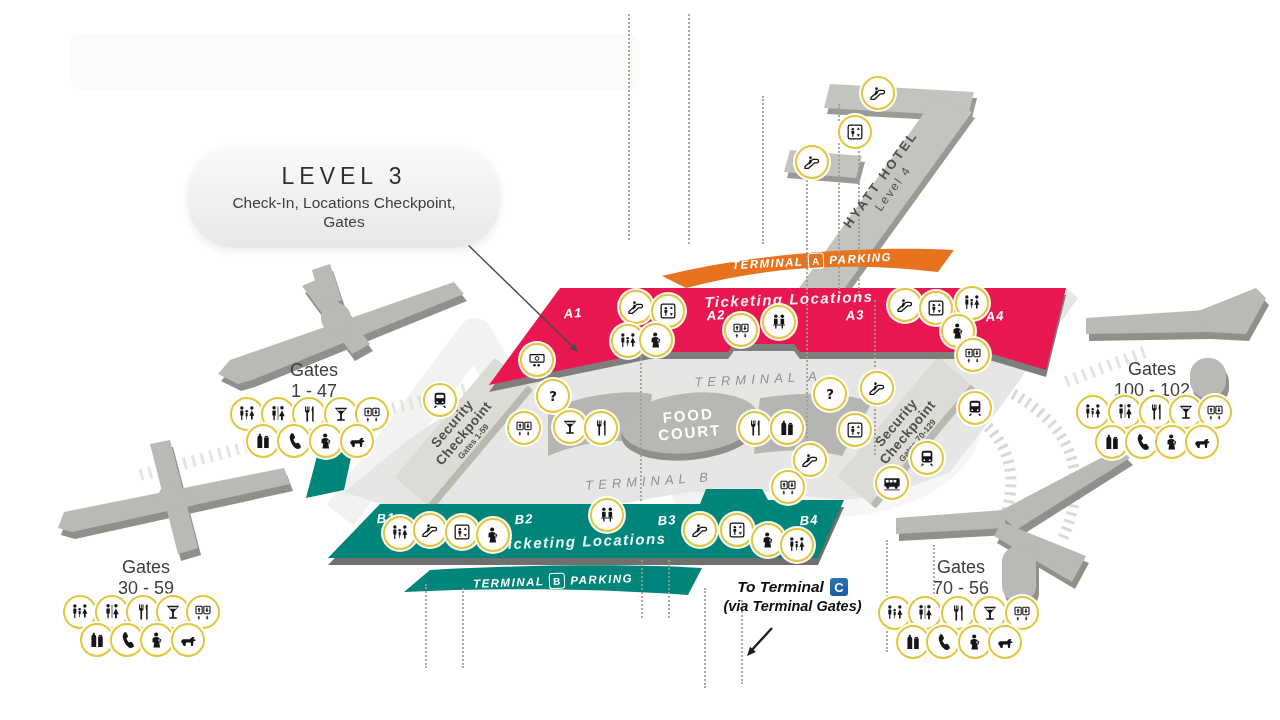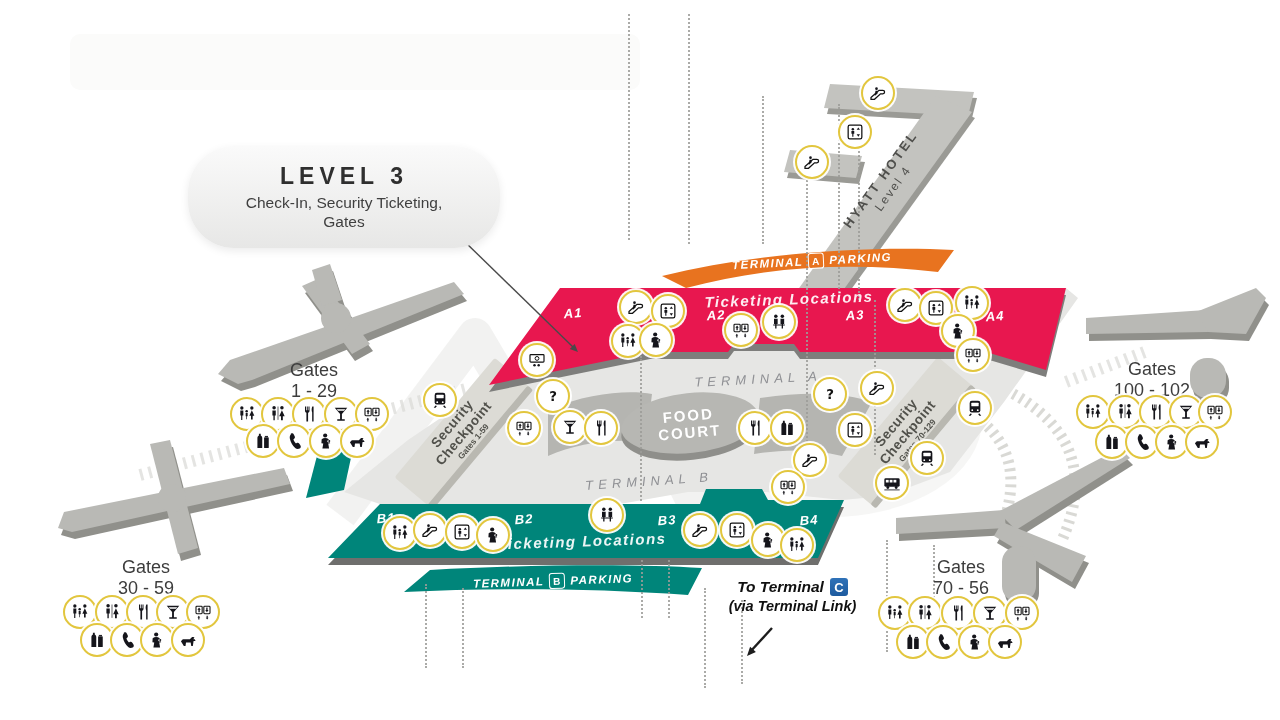--- a/index.html
+++ b/index.html
@@ -5,21 +5,21 @@
   html,body{margin:0;padding:0;background:#fff;}
   .stage{position:relative;width:1280px;height:720px;overflow:hidden;background:#fff;
          font-family:"Liberation Sans", sans-serif;}
   .base{position:absolute;left:0;top:0;z-index:0;}
   .txt{position:absolute;transform:translate(-50%,-50%);white-space:nowrap;z-index:2;}
   .dotline{position:absolute;width:0;border-left:2px dotted #9d9d99;opacity:.85;z-index:1;}
   
   .callout{position:absolute;left:188px;top:146px;width:312px;height:102px;border-radius:46px;
            background:linear-gradient(#fafafa,#e7e7e6);box-shadow:0 3px 8px rgba(0,0,0,.08);
            display:flex;flex-direction:column;align-items:center;justify-content:center;z-index:4;}
-  .callout .t{font-size:23px;font-weight:bold;letter-spacing:5px;color:#2f2f2f;}
+  .callout .t{font-size:23px;font-weight:normal;letter-spacing:5px;color:#2f2f2f;}
   .callout .s{font-size:15.5px;color:#3f3f3f;margin-top:3px;line-height:1.25;text-align:center;}
   
   .gate-letter{color:#fff;font-style:italic;font-weight:bold;font-size:13px;letter-spacing:1px;}
   .ticketing{color:rgba(255,255,255,.92);font-style:italic;font-weight:bold;font-size:15px;letter-spacing:1.5px;}
   .banner-txt{color:#fff;font-style:italic;font-weight:bold;font-size:11.5px;letter-spacing:1.5px;
               display:flex;align-items:center;gap:5px;}
   .banner-badge{display:inline-flex;align-items:center;justify-content:center;width:14px;height:14px;
                 border:1.5px solid #fff;border-radius:3px;font-size:10px;font-style:normal;}
   .floor-label{color:#8f9094;font-style:italic;font-size:13px;letter-spacing:5px;}
   .food{color:#fff;font-weight:bold;font-size:15px;letter-spacing:2px;text-align:center;line-height:1.15;}
@@ -149,21 +149,21 @@
   <div class="dotline" style="left:641px;top:560px;height:58px"></div>
   <div class="dotline" style="left:668px;top:560px;height:58px"></div>
   <div class="dotline" style="left:704px;top:588px;height:100px"></div>
   <div class="dotline" style="left:741px;top:600px;height:84px"></div>
   <div class="dotline" style="left:886px;top:540px;height:112px"></div>
   <div class="dotline" style="left:933px;top:545px;height:112px"></div>
 
   <div class="callout">
     <div class="t">LEVEL 3</div>
     <div class="s">
-      <span>Check-In, Security Ticketing,</span><br>
+      <span>Check-In, Locations Checkpoint,</span><br>
       <span>Gates</span>
     </div>
   </div>
 
   <div class="txt banner-txt" style="left:812px;top:261px;transform:translate(-50%,-50%) rotate(-3deg)">
     <span>TERMINAL</span>
     <span class="banner-badge">A</span>
     <span>PARKING</span>
   </div>
   <div class="txt banner-txt" style="left:553px;top:581px;transform:translate(-50%,-50%) rotate(-2deg)">
@@ -199,38 +199,38 @@
     <div class="l"><span>Security</span><br><span>Checkpoint</span></div>
     <div class="g">Gates 70-129</div>
   </div>
 
   <div class="txt hyatt" style="left:887px;top:184px;transform:translate(-50%,-50%) rotate(-54deg)">
     <div class="l1">HYATT HOTEL</div>
     <div class="l2">Level 4</div>
   </div>
 
   <div class="txt gates-group" style="left:314px;top:381px">
-    <span>Gates</span><br><span>1 - 29</span>
+    <span>Gates</span><br><span>1 - 47</span>
   </div>
   <div class="txt gates-group" style="left:146px;top:578px">
     <span>Gates</span><br><span>30 - 59</span>
   </div>
   <div class="txt gates-group" style="left:1152px;top:380px">
     <span>Gates</span><br><span>100 - 102</span>
   </div>
   <div class="txt gates-group" style="left:961px;top:578px">
     <span>Gates</span><br><span>70 - 56</span>
   </div>
 
   <div class="toc">
     <div class="r1">
       <span>To Terminal</span>
       <span class="cbadge">C</span>
     </div>
-    <div class="r2">(via Terminal Link)</div>
+    <div class="r2">(via Terminal Gates)</div>
   </div>
 
   <div id="icon-layer">
       <div class="icon" style="left: 636px; top: 307px;">
         <svg viewBox="0 0 24 24">
           <circle cx="10.2" cy="6.8" r="1.6"></circle>
           <path d="M9 9.4h2.4l.1 3.2-3.4 3z"></path>
           <path d="M3.6 17.4l9.6-8.6h4.6a2.1 2.1 0 110 4.2h-2.8l-7.2 6.5H3.6z" fill="none" stroke="#111" stroke-width="1.5"></path>
         </svg>
       </div>

